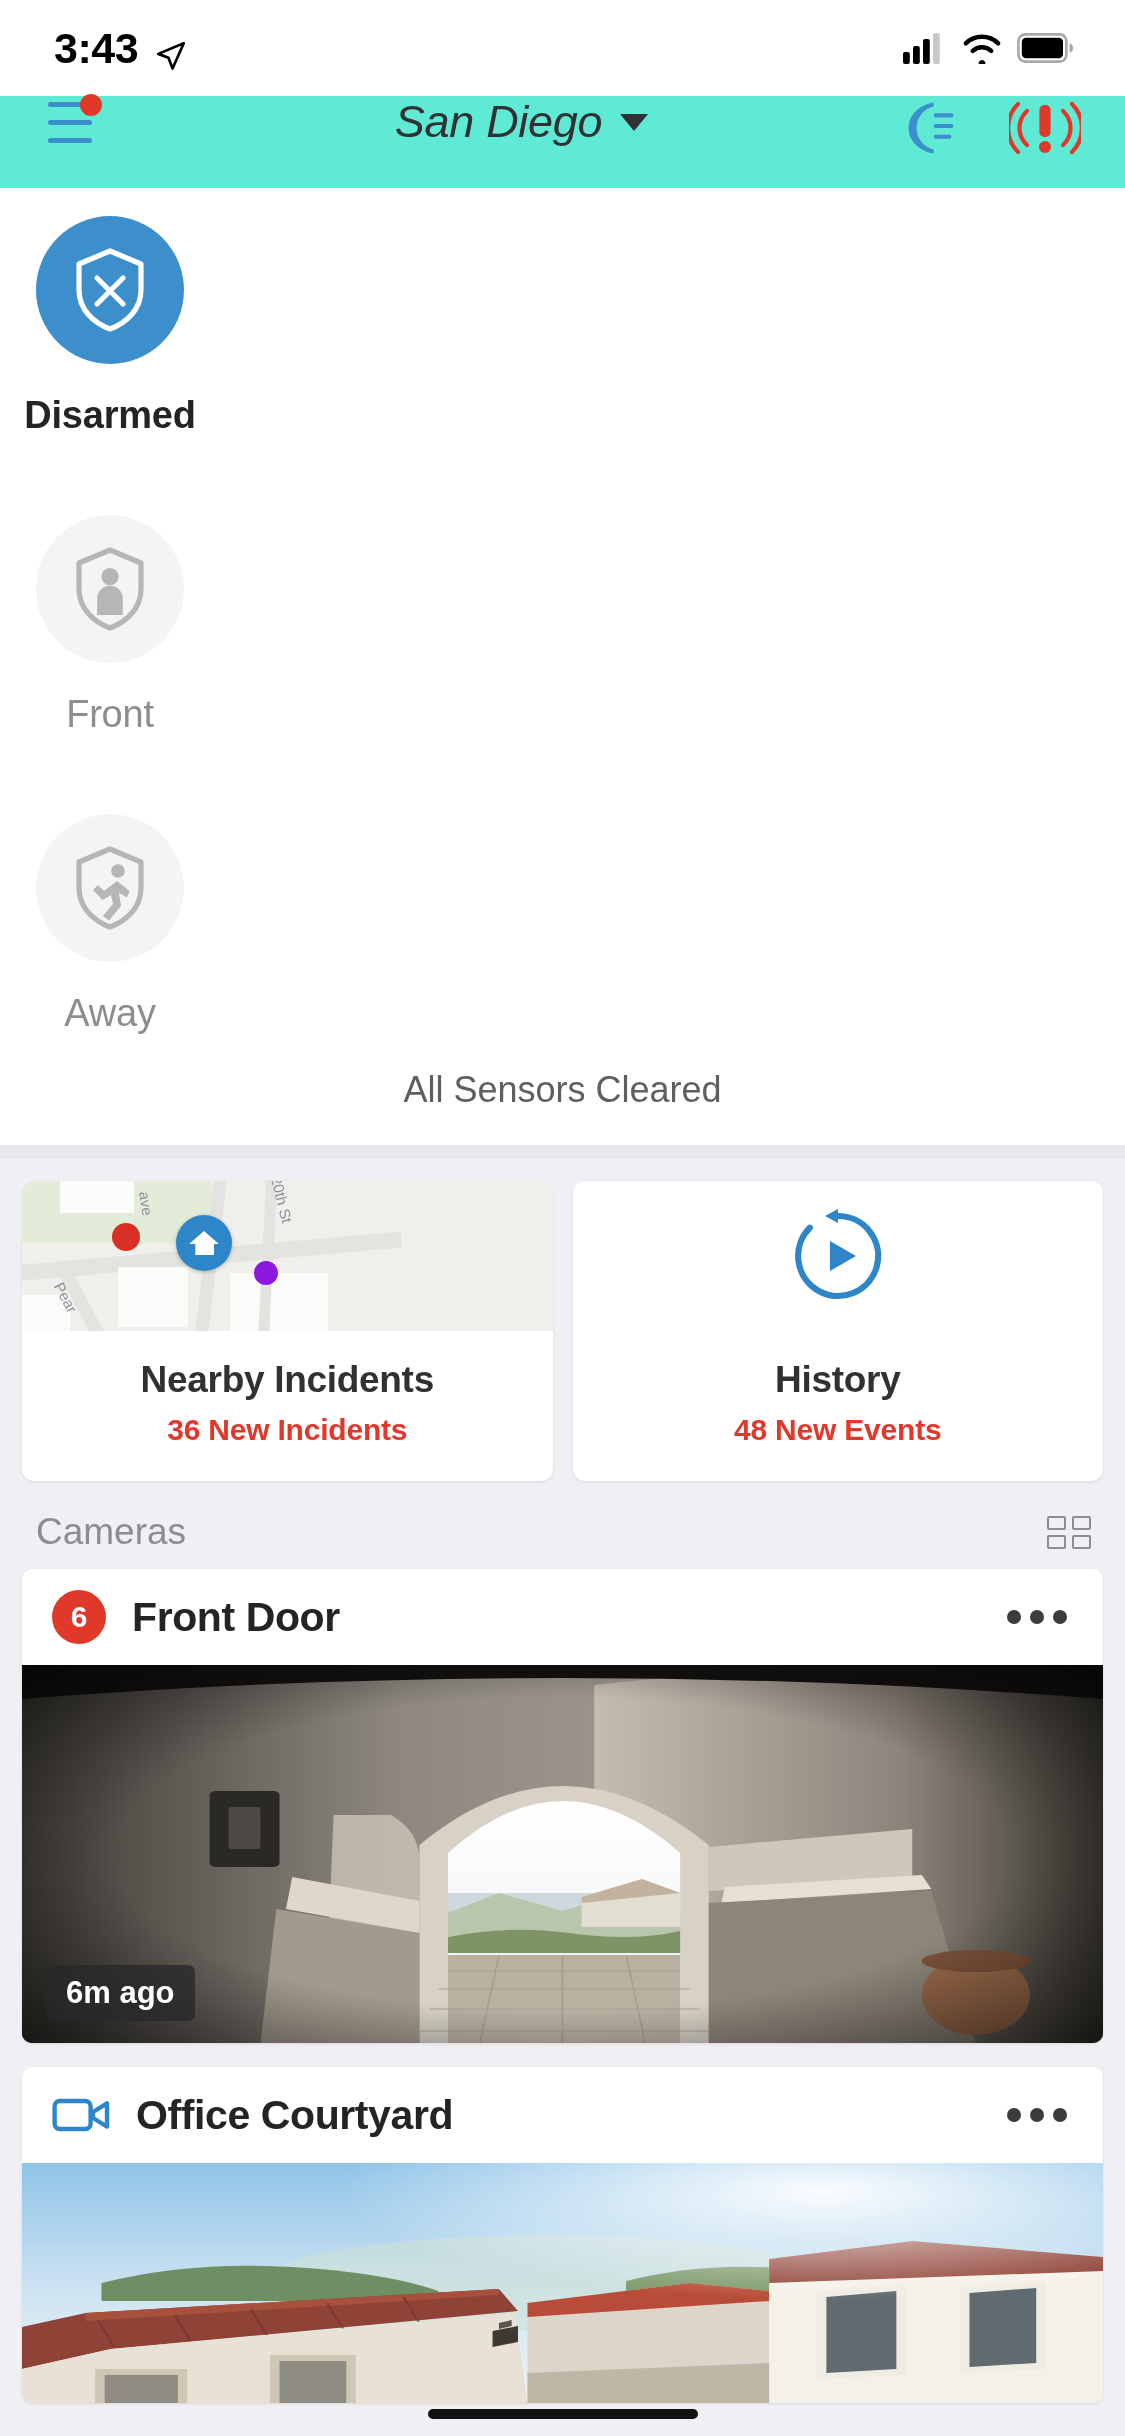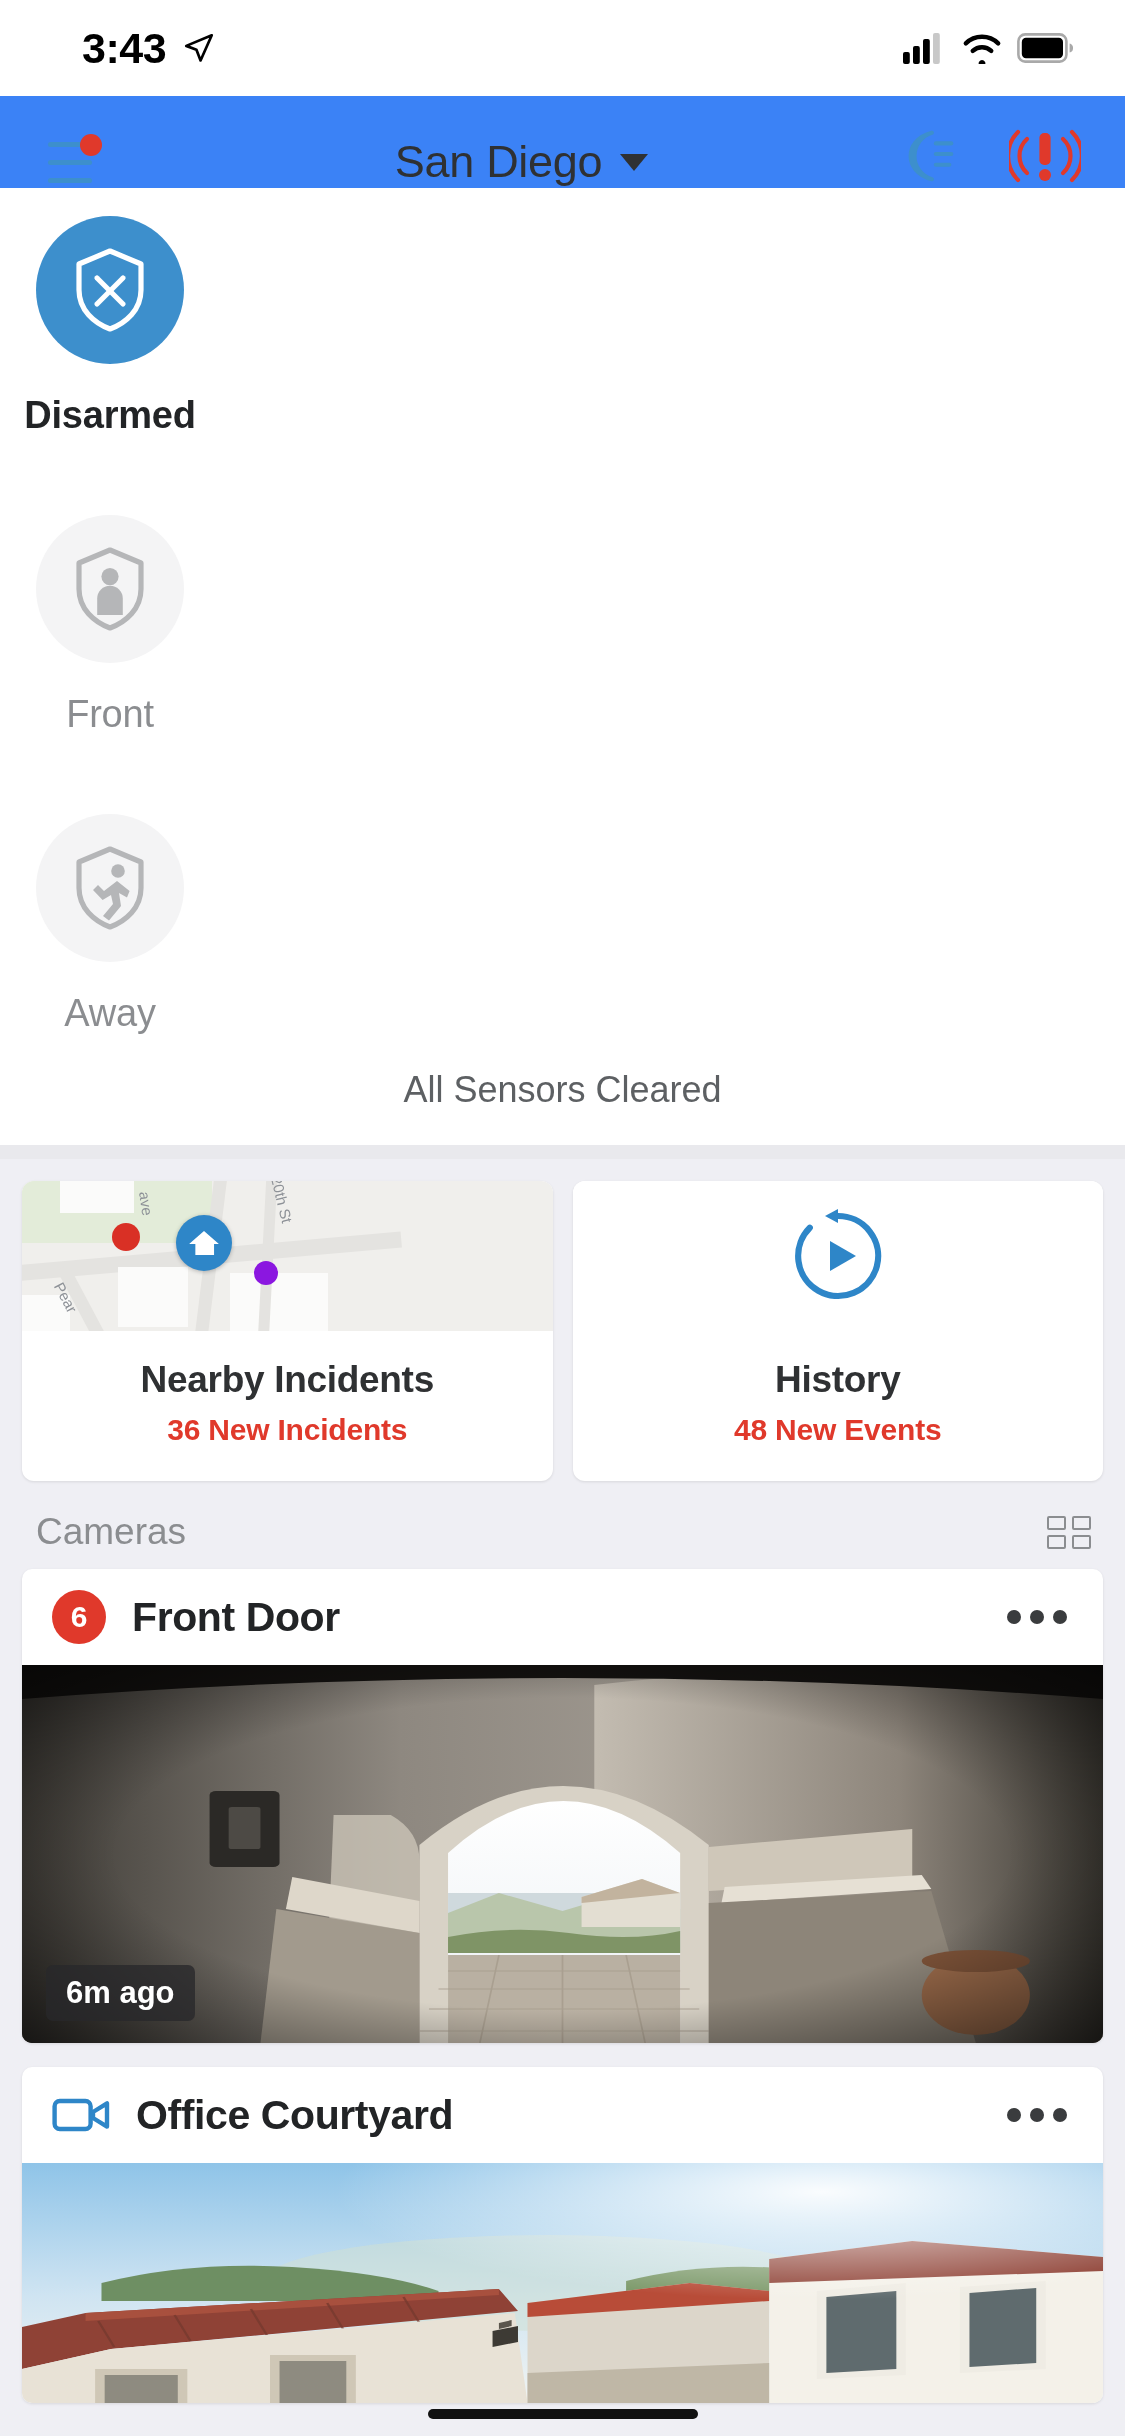--- a/index.html
+++ b/index.html
@@ -10,29 +10,30 @@
     -webkit-font-smoothing:antialiased;
     overflow:hidden;
   }
 
   
   .statusbar {
     height:96px; background:#ffffff; position:relative;
     display:flex; align-items:center; justify-content:space-between;
     padding:0 52px 0 54px;
   }
-  .sb-left { display:flex; align-items:center; gap:16px;margin-left:28px; }
+  .sb-left { display:flex; align-items:flex-end; gap:16px; }
   .sb-time { font-size:43px; font-weight:600; color:#000; letter-spacing:-0.5px; }
   .sb-right { display:flex; align-items:center; gap:14px; }
 
   
   .navbar {
-    height:92px; background:#3b82f6;
-    display:flex; align-items:flex-end; justify-content:space-between;
+    height:92px; background:#5eead4;
+    display:flex; align-items:flex-start; justify-content:space-between;
     padding:0 44px 0 40px;
+    font-style:italic;
   }
   .hamburger { position:relative; width:64px; height:52px; display:flex; flex-direction:column; justify-content:center; gap:13px; padding:0 8px; }
   .hamburger .bar { height:5px; background:#3d8fcc; border-radius:3px; }
   .hamburger .bar:nth-child(1){ width:44px; }
   .hamburger .bar:nth-child(2){ width:44px; }
   .hamburger .bar:nth-child(3){ width:44px; }
   .ham-dot { position:absolute; top:-2px; right:2px; width:22px; height:22px; border-radius:50%; background:#e0392b; }
 
   .nav-title { display:flex; align-items:center; gap:18px; margin-left:40px; }
   .nav-title-text { font-size:45px; color:#2f3133; font-weight:400; letter-spacing:-0.3px; }

